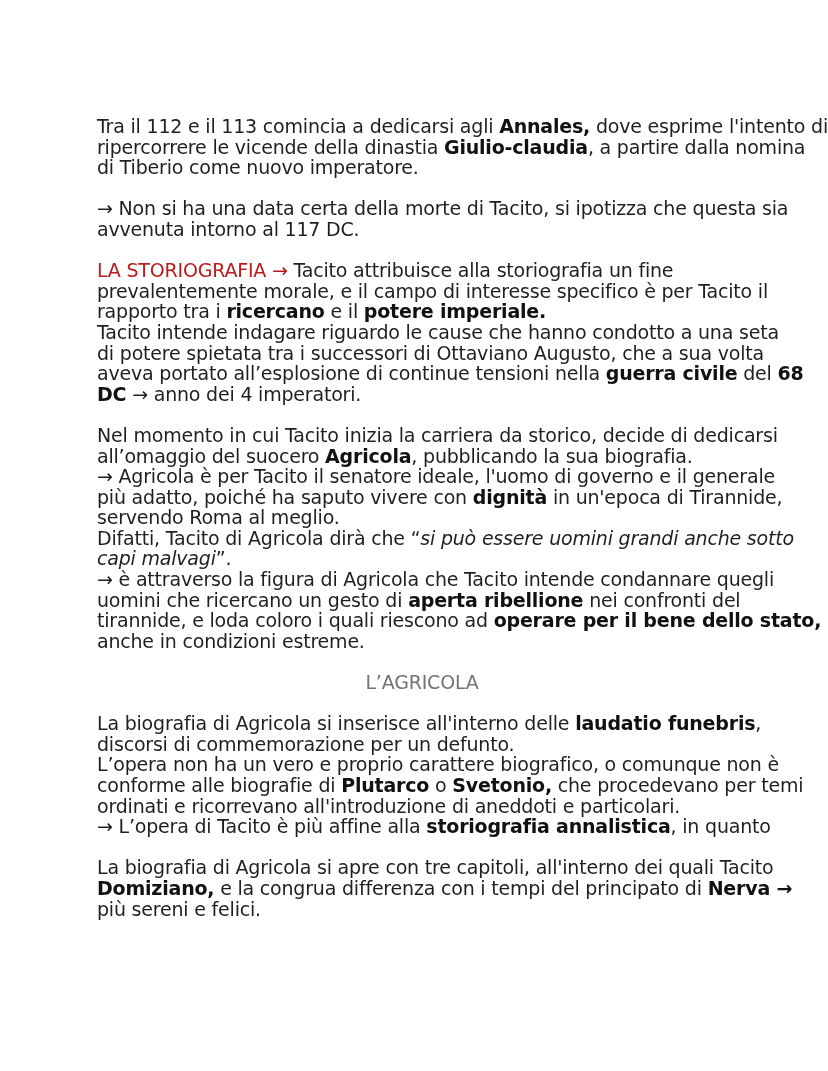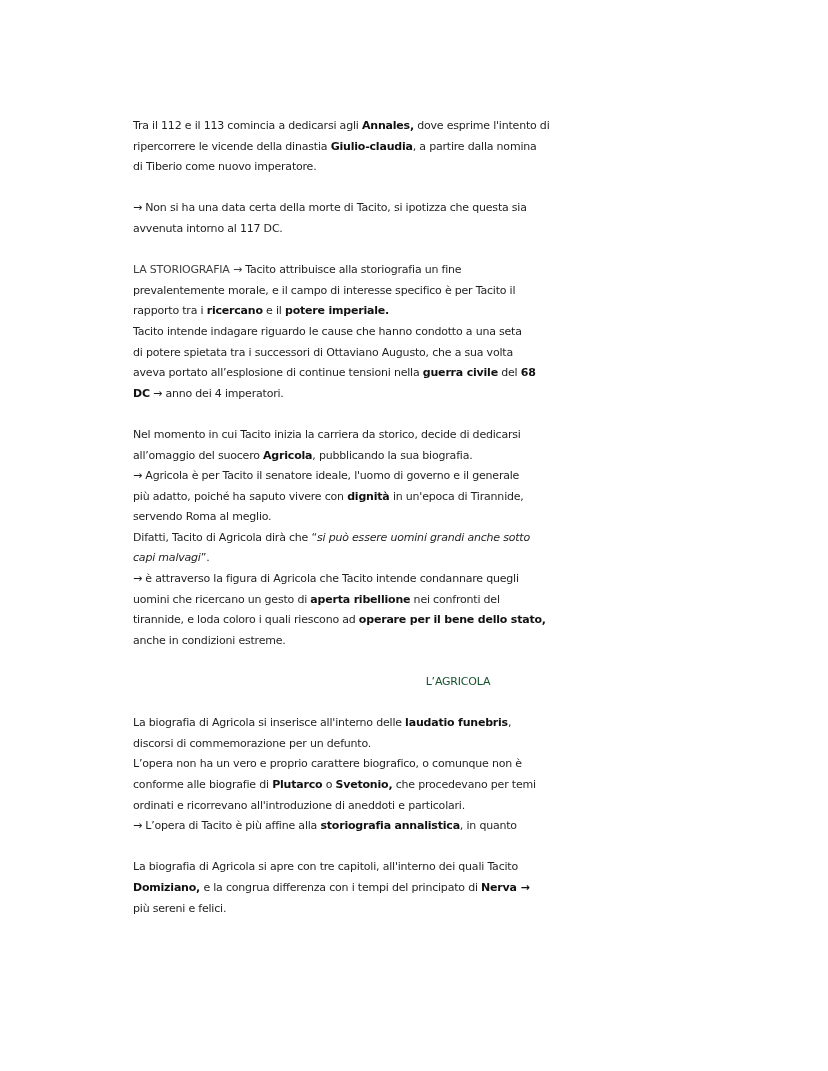--- a/index.html
+++ b/index.html
@@ -1,29 +1,28 @@
 <!DOCTYPE html>
 <html><head>
 <meta charset="utf-8">
 <style>
   html, body { margin: 0; padding: 0; background: #ffffff; }
   body { width: 828px; height: 1071px; position: relative; overflow: hidden; }
   .page {
     position: absolute; left: 97px; top: 116px; width: 650px;
     font-family: "DejaVu Sans", "Liberation Sans", sans-serif;
-    font-size: 11px; line-height: 20.6px; color: #1f1f1f;
+    font-size: 19px; line-height: 20.6px; color: #1f1f1f;
     letter-spacing: -0.2px;
-    margin-left: 36px;
   }
   .line { white-space: nowrap; display: block; }
   .blank { height: 20.6px; }
   b { font-weight: bold; color: #111; }
   i { font-style: italic; }
-  .red { color: #404040; }
-  .heading { text-align: center; color: #14532d; display: block; }
+  .red { color: #b91c1c; }
+  .heading { text-align: center; color: #737373; display: block; }
 </style>
 </head>
 <body>
 
 <div class="page">
 
   <div>
     <span class="line"><span>Tra il 112 e il 113 comincia a dedicarsi agli </span><b>Annales,</b><span> dove esprime l'intento di</span></span>
     <span class="line"><span>ripercorrere le vicende della dinastia </span><b>Giulio-claudia</b><span>, a partire dalla nomina</span></span>
     <span class="line">di Tiberio come nuovo imperatore.</span>

